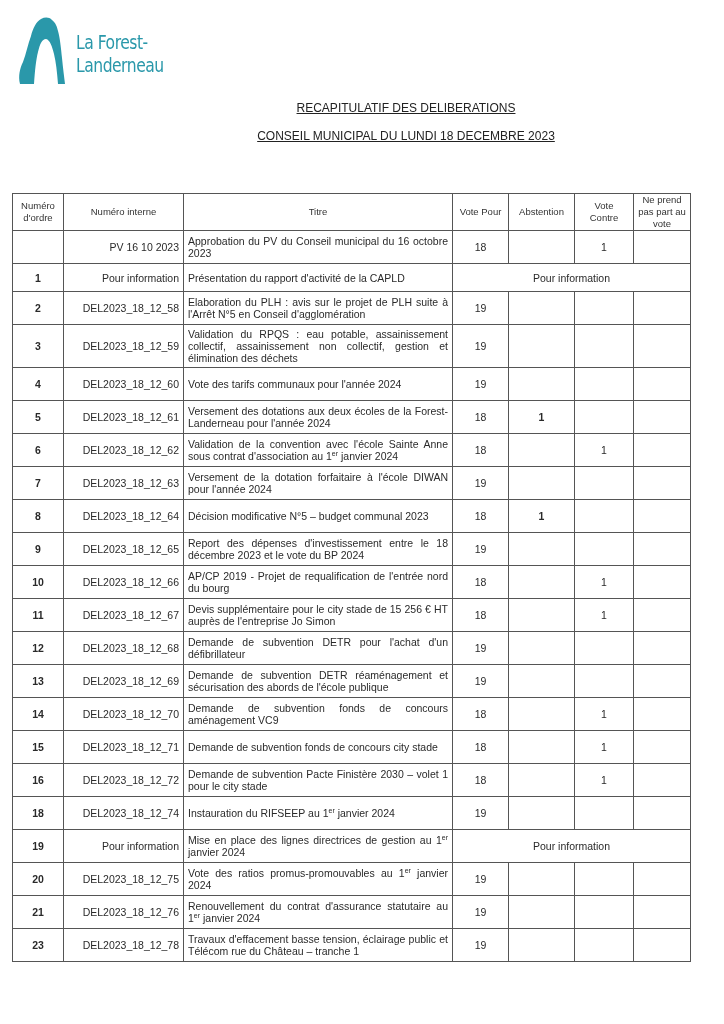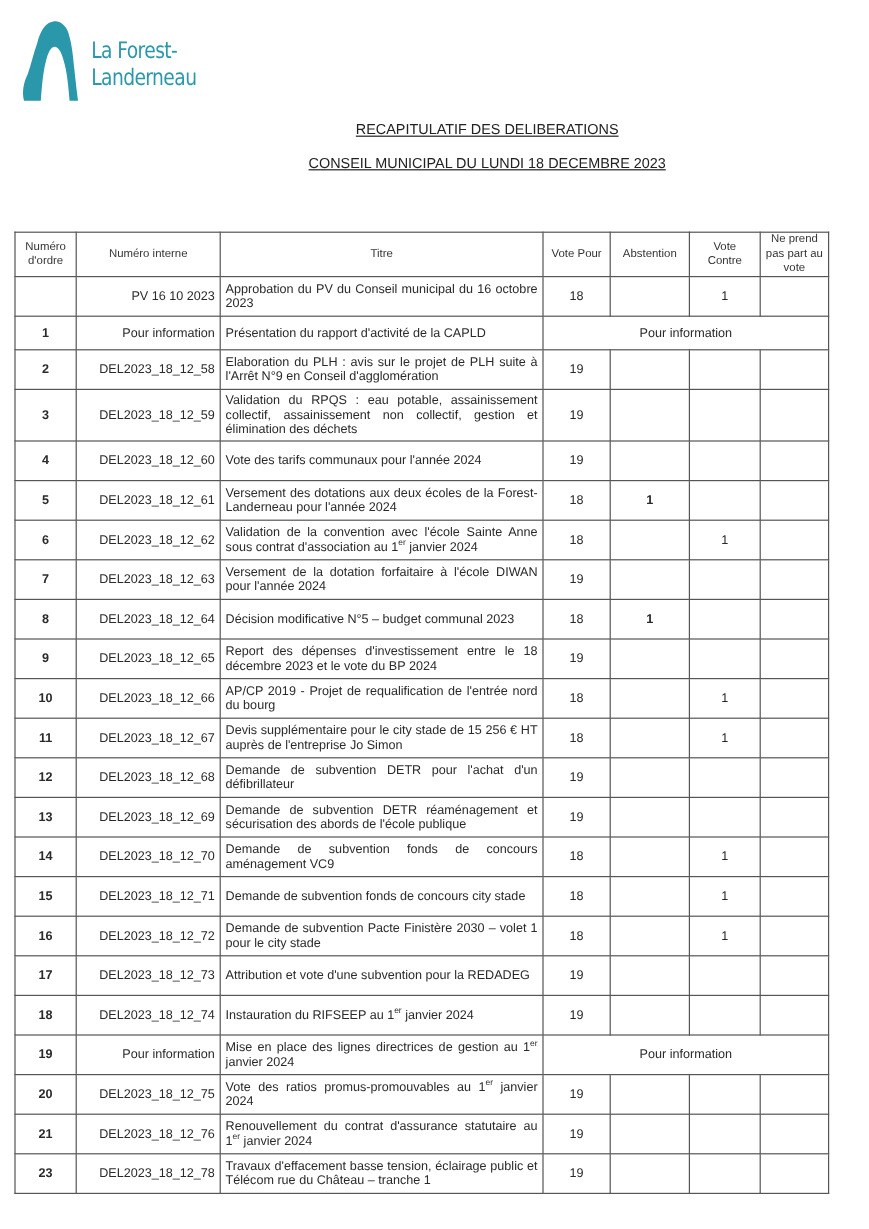--- a/index.html
+++ b/index.html
@@ -86,21 +86,21 @@
       </tr>
       <tr class="r1">
         <td class="num">1</td>
         <td class="code">Pour information</td>
         <td class="titre">Présentation du rapport d'activité de la CAPLD</td>
         <td class="info" colspan="4">Pour information</td>
       </tr>
       <tr class="r2">
         <td class="num">2</td>
         <td class="code">DEL2023_18_12_58</td>
-        <td class="titre">Elaboration du PLH : avis sur le projet de PLH suite à l'Arrêt N°9 en Conseil d'agglomération</td>
+        <td class="titre">Elaboration du PLH : avis sur le projet de PLH suite à l'Arrêt N°5 en Conseil d'agglomération</td>
         <td class="val">19</td>
         <td class="val"></td>
         <td class="val"></td>
         <td class="val"></td>
       </tr>
       <tr class="r3">
         <td class="num">3</td>
         <td class="code">DEL2023_18_12_59</td>
         <td class="titre">Validation du RPQS : eau potable, assainissement collectif, assainissement non collectif, gestion et élimination des déchets</td>
         <td class="val">19</td>
@@ -219,29 +219,20 @@
       <tr class="r2">
         <td class="num">16</td>
         <td class="code">DEL2023_18_12_72</td>
         <td class="titre">Demande de subvention Pacte Finistère 2030 – volet 1 pour le city stade</td>
         <td class="val">18</td>
         <td class="val"></td>
         <td class="val">1</td>
         <td class="val"></td>
       </tr>
       <tr class="r2">
-        <td class="num">17</td>
-        <td class="code">DEL2023_18_12_73</td>
-        <td class="titre">Attribution et vote d'une subvention pour la REDADEG</td>
-        <td class="val">19</td>
-        <td class="val"></td>
-        <td class="val"></td>
-        <td class="val"></td>
-      </tr>
-      <tr class="r2">
         <td class="num">18</td>
         <td class="code">DEL2023_18_12_74</td>
         <td class="titre">Instauration du RIFSEEP au 1<sup>er</sup> janvier 2024</td>
         <td class="val">19</td>
         <td class="val"></td>
         <td class="val"></td>
         <td class="val"></td>
       </tr>
       <tr class="r2">
         <td class="num">19</td>

